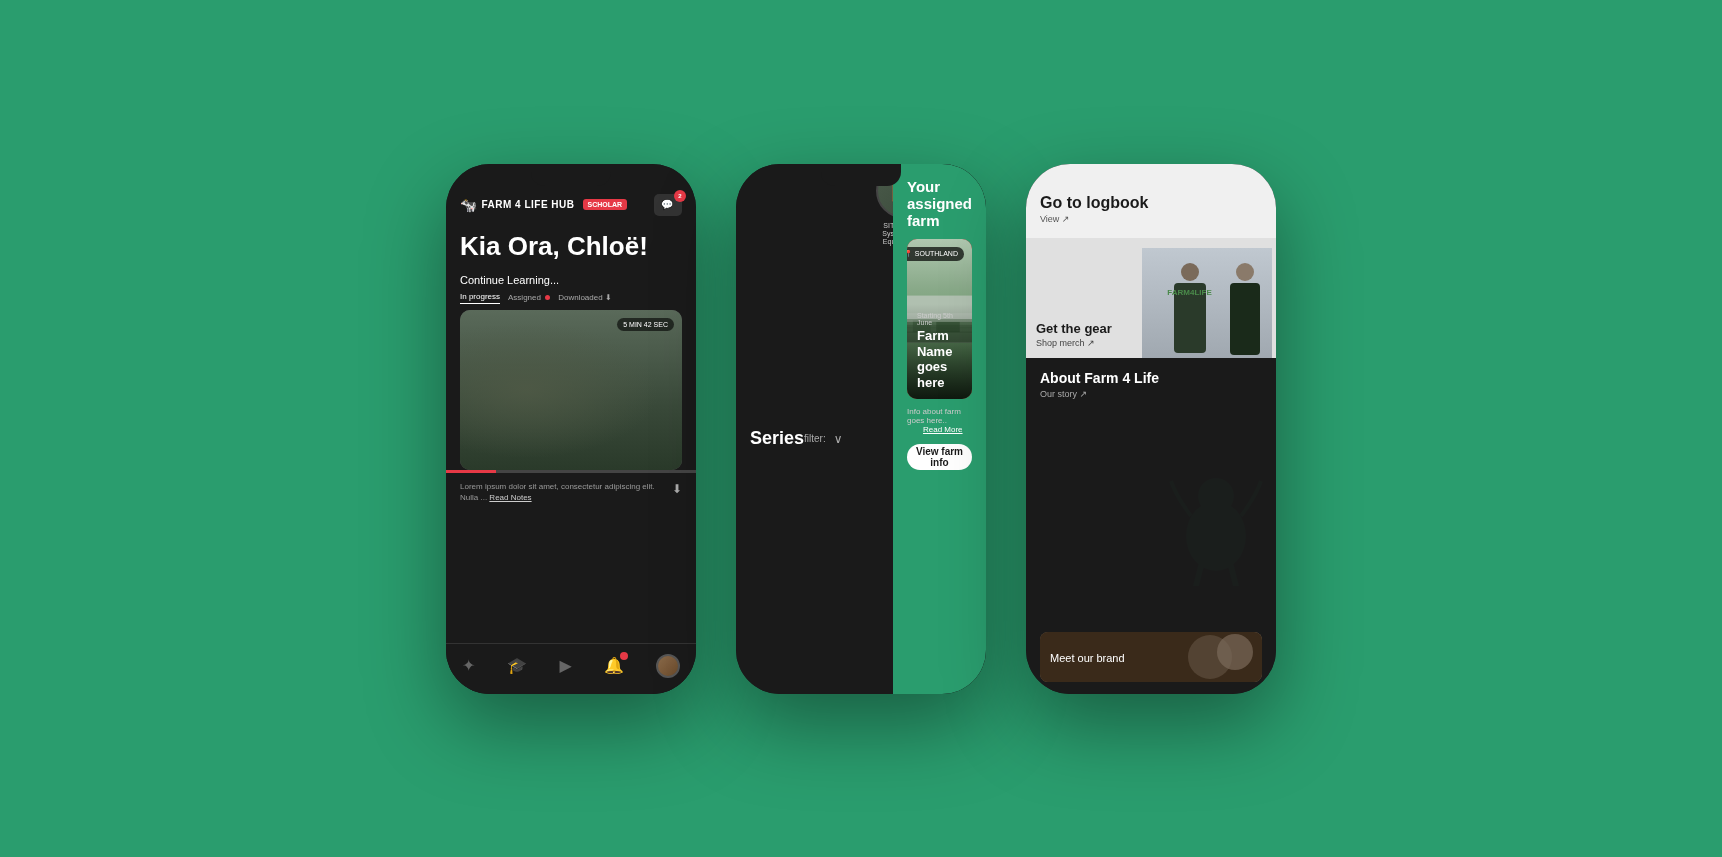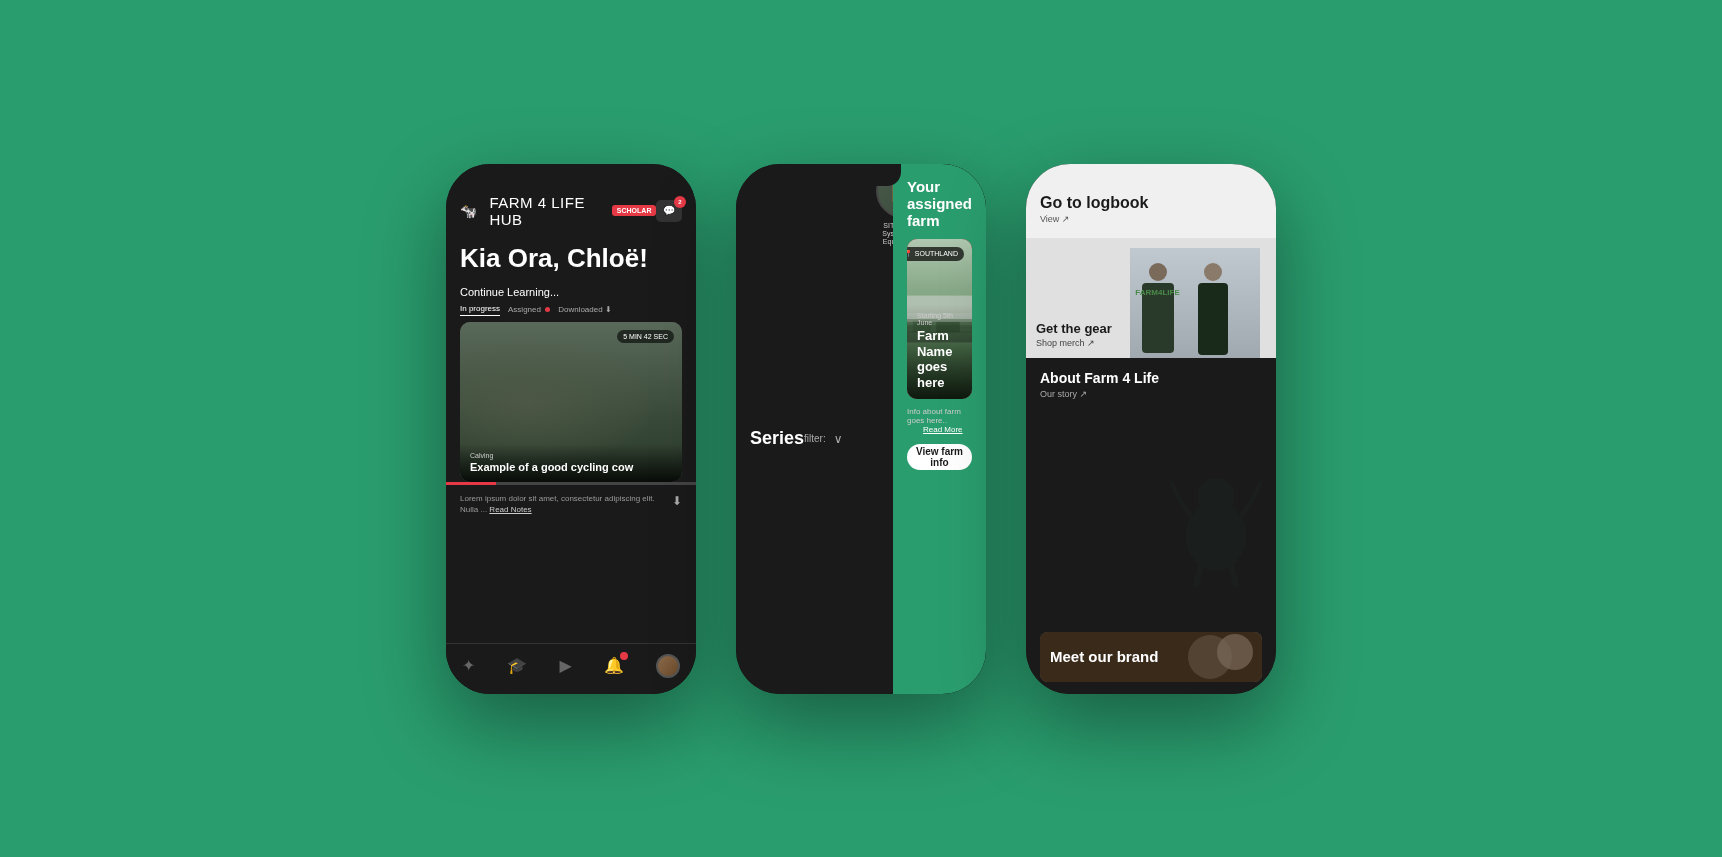--- a/index.html
+++ b/index.html
@@ -88,25 +88,24 @@
       align-items: center;
       gap: 4px;
     }
 
     .p1-logo-icon {
       color: white;
       font-size: 14px;
     }
 
     .p1-logo-text {
-      font-size: 15px;
-      font-weight: 400;
+      font-size: 10px;
+      font-weight: 700;
       color: white;
       letter-spacing: 0.5px;
-      margin-left: 8px;
     }
 
     .p1-scholar-badge {
       background: #e63946;
       color: white;
       font-size: 7px;
       font-weight: 700;
       padding: 2px 5px;
       border-radius: 3px;
       margin-left: 4px;
@@ -544,28 +543,28 @@
       background: #e0e0e0;
       position: relative;
       height: 120px;
       display: flex;
       align-items: flex-end;
       overflow: hidden;
     }
 
     .p3-gear-image {
       position: absolute;
-      right: 16px;
+      right: 4px;
       bottom: 0;
       width: 130px;
       height: 110px;
       background: linear-gradient(180deg, #c0c8d0 0%, #a0a8b0 100%);
       display: flex;
       align-items: center;
-      justify-content: flex-start;
+      justify-content: flex-end;
     }
 
     
     .figure-container {
       display: flex;
       gap: 10px;
       align-items: flex-end;
       height: 100%;
       padding: 5px;
     }
@@ -671,22 +670,22 @@
       position: absolute;
     }
 
     .p3-meet-overlay {
       position: absolute;
       left: 10px;
       z-index: 2;
     }
 
     .p3-meet-title {
-      font-size: 15px;
-      font-weight: 700;
+      font-size: 11px;
+      font-weight: 400;
       color: white;
     }
 
     
     .phone-3-sidebar {
       position: absolute;
       right: 6px;
       top: 50%;
       transform: translateY(-50%);
       display: flex;
@@ -763,24 +762,20 @@
           </span>
           <span class="p1-tab p1-tab-download">
             <span>Downloaded</span> ⬇
           </span>
         </div>
       </div>
 
       <div class="p1-video-card">
         <div class="p1-video-scene"></div>
         <div class="p1-timer">5 MIN 42 SEC</div>
-        <div class="p1-video-overlay">
-          <div class="p1-video-category">Calving</div>
-          <div class="p1-video-title">Example of a good cycling cow</div>
-        </div>
       </div>
       <div class="p1-progress-bar">
         <div class="p1-progress-fill"></div>
       </div>
 
       <div class="p1-description">
         <div>
           <span>Lorem ipsum dolor sit amet, consectetur adipiscing elit. Nulla ...</span>
           <span class="p1-read-notes">Read Notes</span>
         </div>

